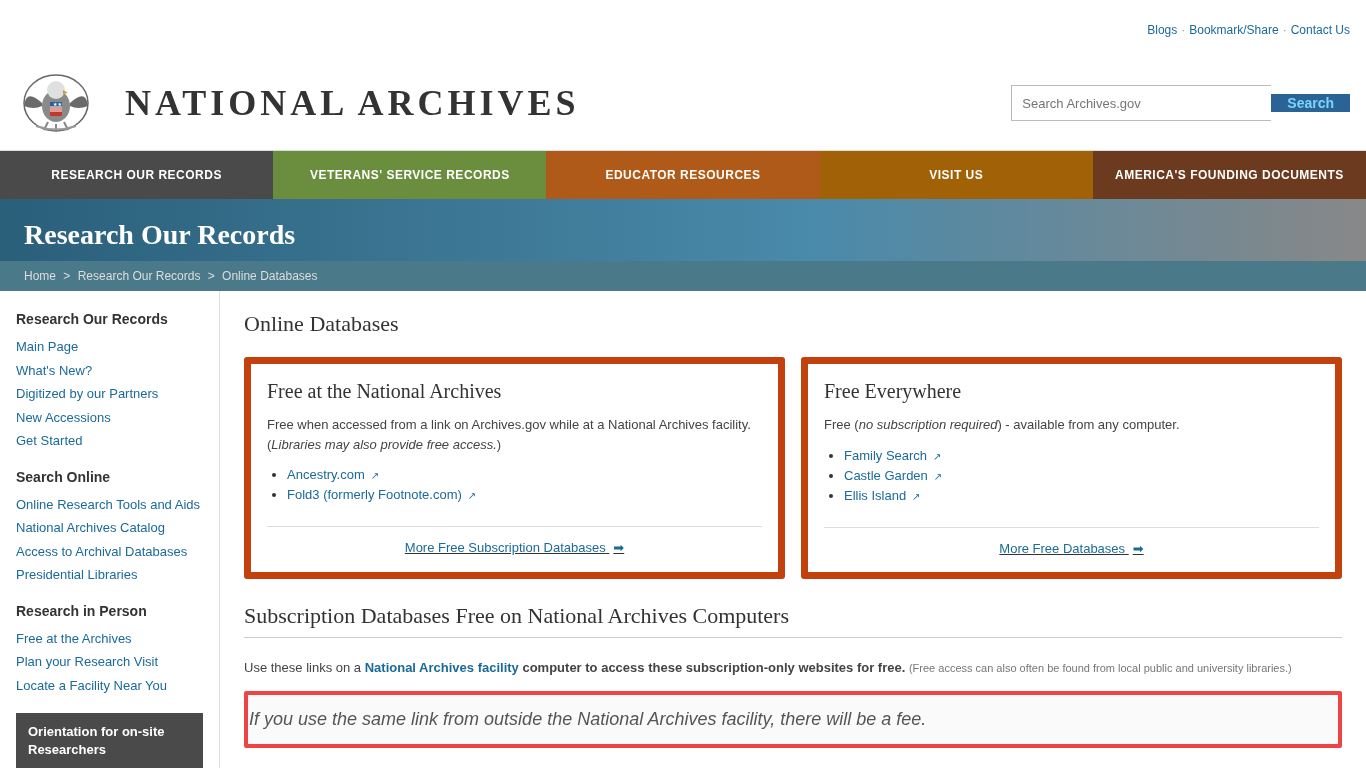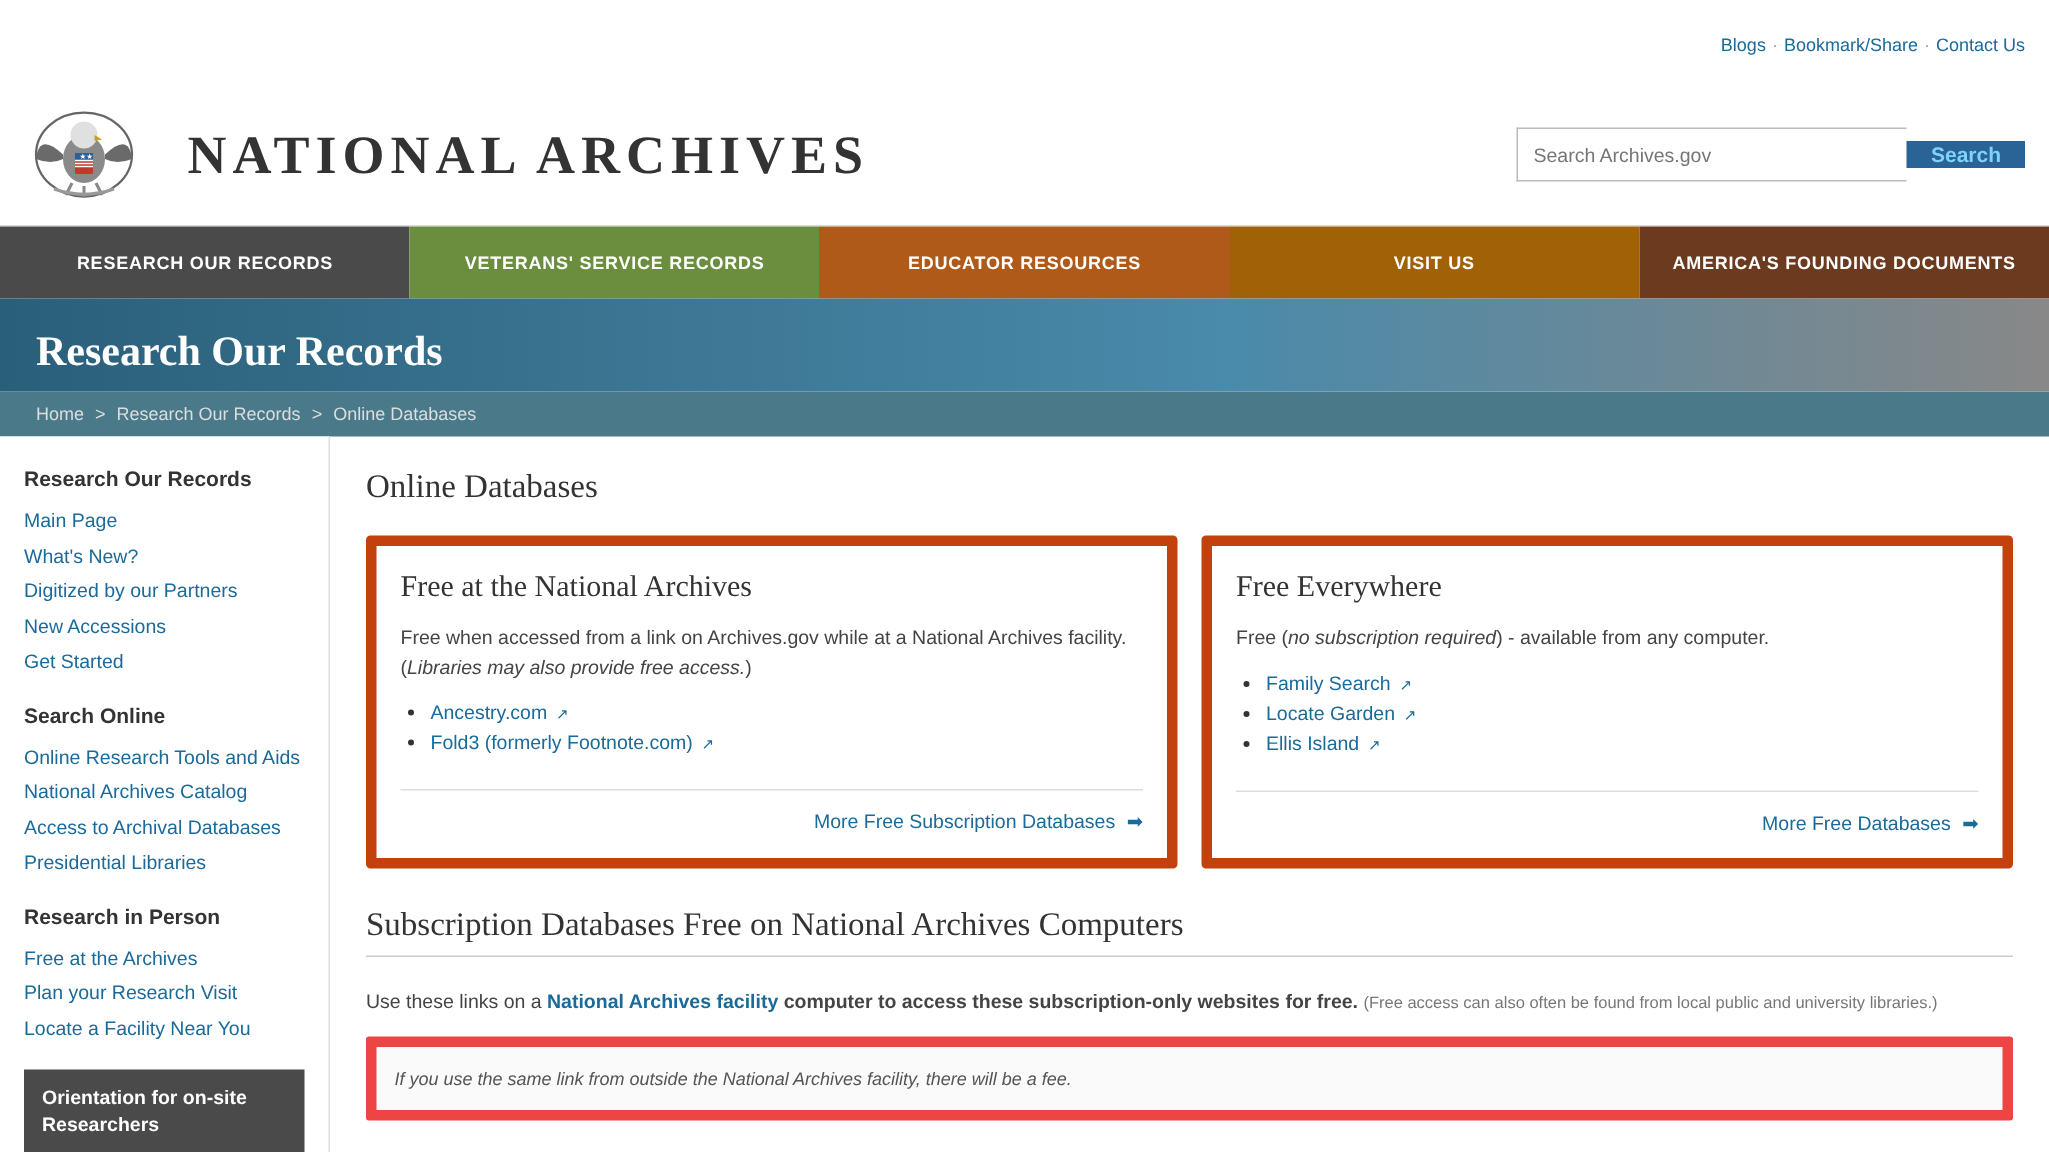--- a/index.html
+++ b/index.html
@@ -208,21 +208,22 @@
     }
     .card ul li a {
       color: #1a6a9a;
       text-decoration: none;
       font-size: 13px;
     }
     .card-footer {
       border-top: 1px solid #ddd;
       padding-top: 12px;
       margin-top: 24px;
-      text-align: right;
+      text-align: center;
+      text-decoration: underline;
     }
     .card-footer a {
       color: #1a6a9a;
       text-decoration: none;
       font-size: 13px;
     }
     .arrow { margin-left: 4px; }
 
     
     .subscription-title {
@@ -244,24 +245,24 @@
       color: #1a6a9a;
       text-decoration: none;
       font-weight: bold;
     }
     .subscription-desc .small-note {
       font-size: 11px;
       color: #777;
     }
 
     .warning-box {
-      border: 7px solid #ef4444;
+      border: 4px solid #ef4444;
       background: #fafafa;
-      padding: 14px 12px;
-      font-size: 12px;
+      padding: 14px 1px;
+      font-size: 18px;
       color: #555;
       font-style: italic;
       border-radius: 2px;
     }
 
     .ext-icon {
       font-size: 10px;
       color: #1a6a9a;
       margin-left: 2px;
     }
@@ -390,21 +391,21 @@
         <h3>Free Everywhere</h3>
         <p>
           <span>Free (</span><em>no subscription required</em><span>) - available from any computer.</span>
         </p>
         <ul>
           <li>
             <a href="#">Family Search</a>
             <span class="ext-icon">↗</span>
           </li>
           <li>
-            <a href="#">Locate Garden</a>
+            <a href="#">Castle Garden</a>
             <span class="ext-icon">↗</span>
           </li>
           <li>
             <a href="#">Ellis Island</a>
             <span class="ext-icon">↗</span>
           </li>
         </ul>
         <div class="card-footer">
           <a href="#">
             <span>More Free Databases</span>

